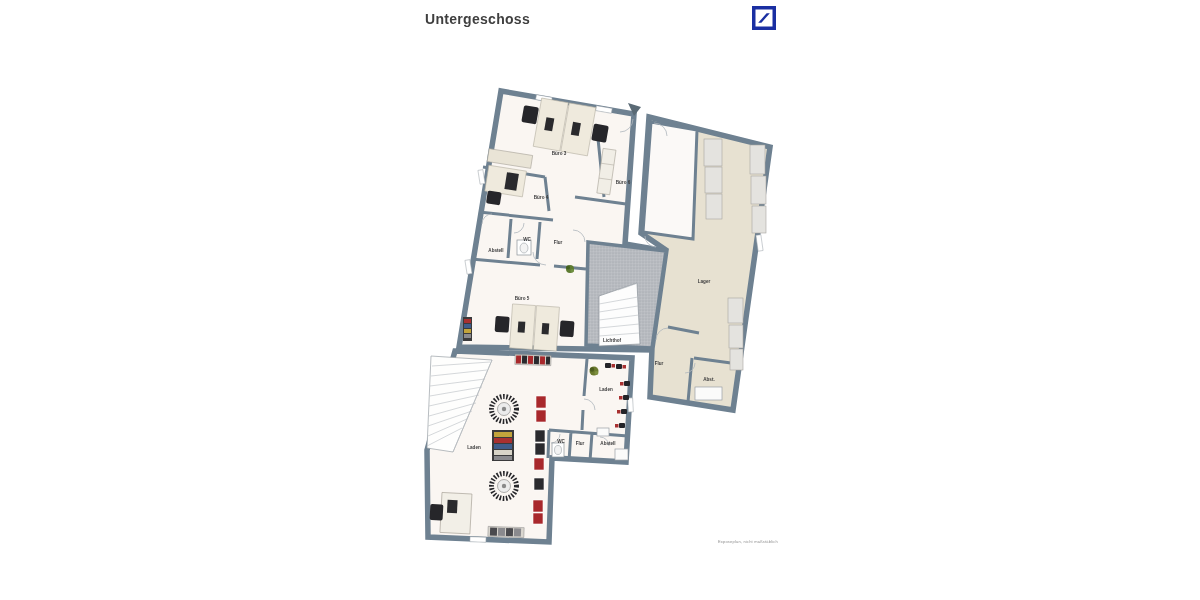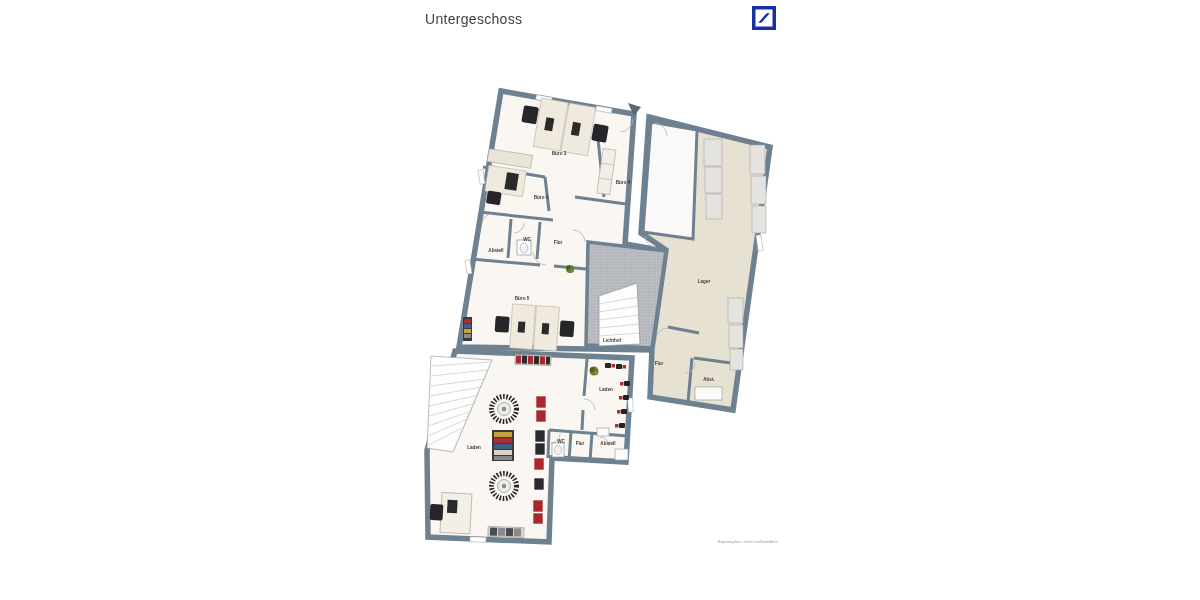--- a/index.html
+++ b/index.html
@@ -1,18 +1,18 @@
 <!DOCTYPE html>
 <html><head>
 <meta charset="utf-8">
 <style>
   html,body { margin:0; padding:0; background:#ffffff; }
   .page { position:relative; width:1200px; height:600px; background:#ffffff; overflow:hidden;
           font-family:"Liberation Sans", sans-serif; }
-  .title { position:absolute; left:425px; top:11px; font-size:14px; font-weight:400;
+  .title { position:absolute; left:425px; top:11px; font-size:14px; font-weight:700;
            color:#3f3f3f; letter-spacing:.3px; }
   .db-logo { position:absolute; left:752px; top:6px; width:24px; height:24px; }
   .disclaimer { position:absolute; left:690px; top:539px; width:88px; font-size:4px;
                 color:#909090; text-align:right; letter-spacing:.2px; }
   .plan { position:absolute; left:0; top:0; }
   text.lbl { font-family:"Liberation Sans", sans-serif; font-size:4.6px; font-weight:700;
              fill:#3b3b3c; text-anchor:middle; }
 </style>
 </head>
 <body>

